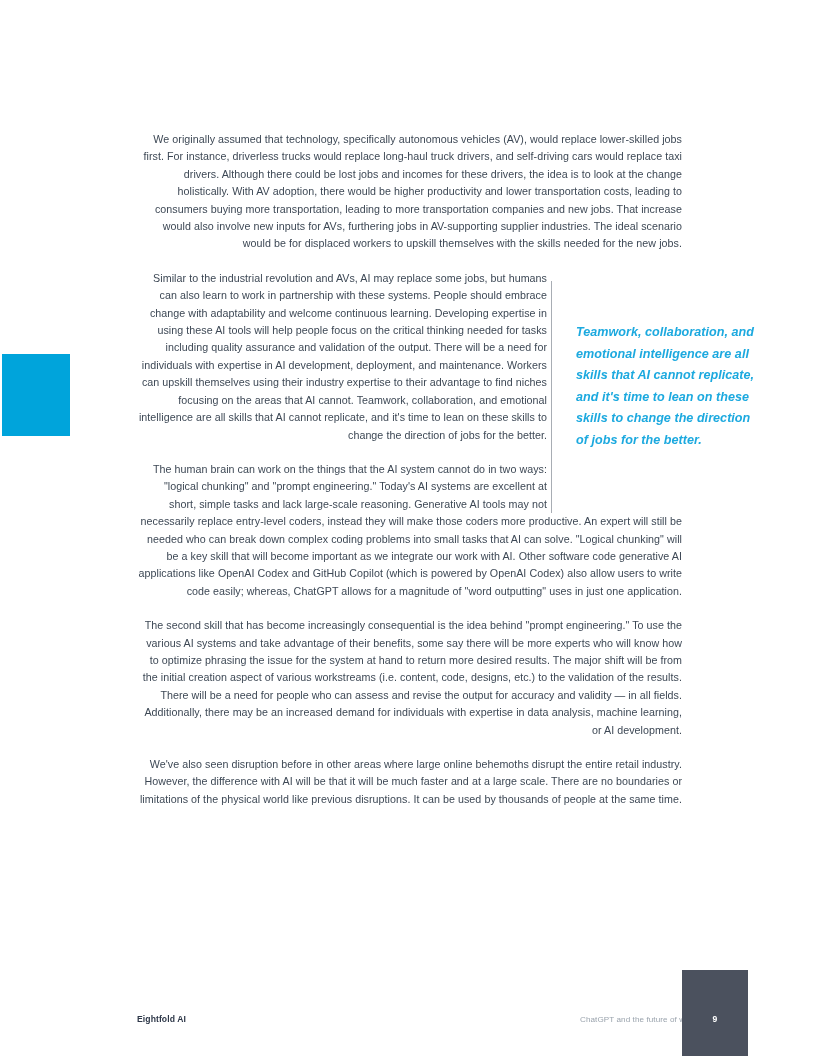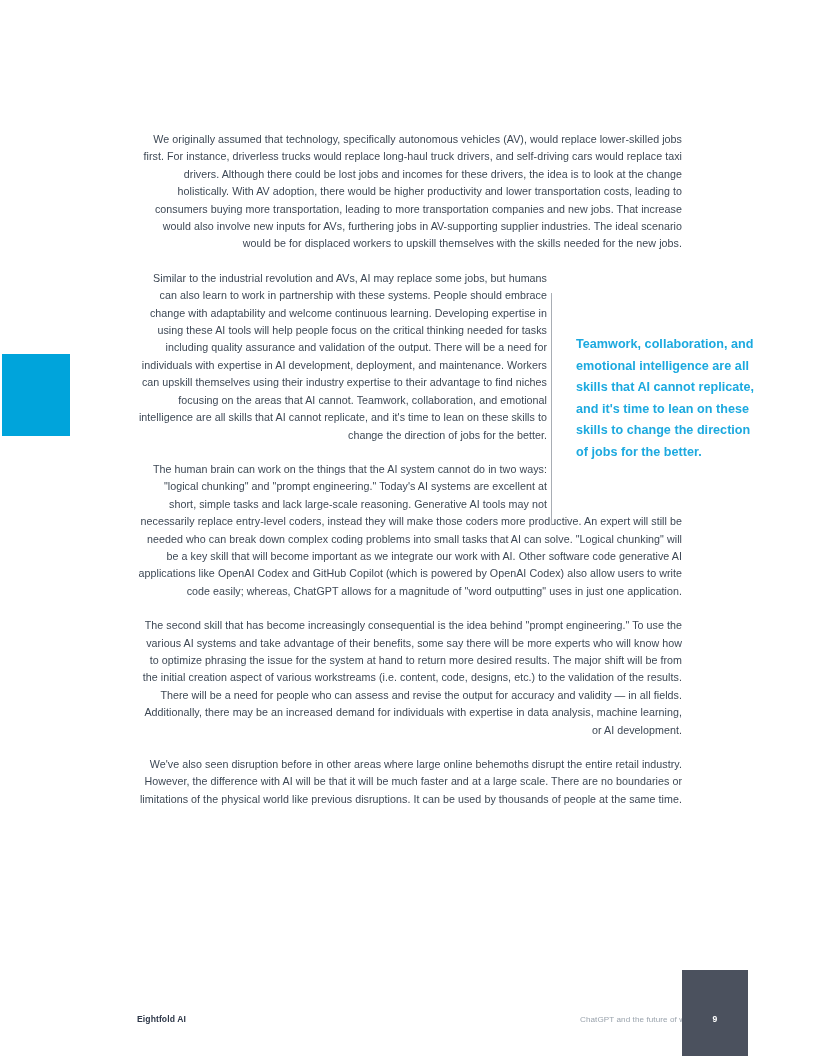--- a/index.html
+++ b/index.html
@@ -55,23 +55,24 @@
     width: 135px;      
     height: 232px;
     margin: 0;
     shape-outside: none;
   }
 
   
   .pullquote-wrap {
     position: absolute;
     left: 551px;
-    top: 293px;
+    top: 281px;
     width: 200px;
     height: 232px;
+    font-style: italic;
   }
   .pullquote-rule {
     position: absolute;
     left: 0;
     top: 0;
     width: 1px;
     height: 232px;
     background: #a8adb4;
   }
   .pullquote-text {

